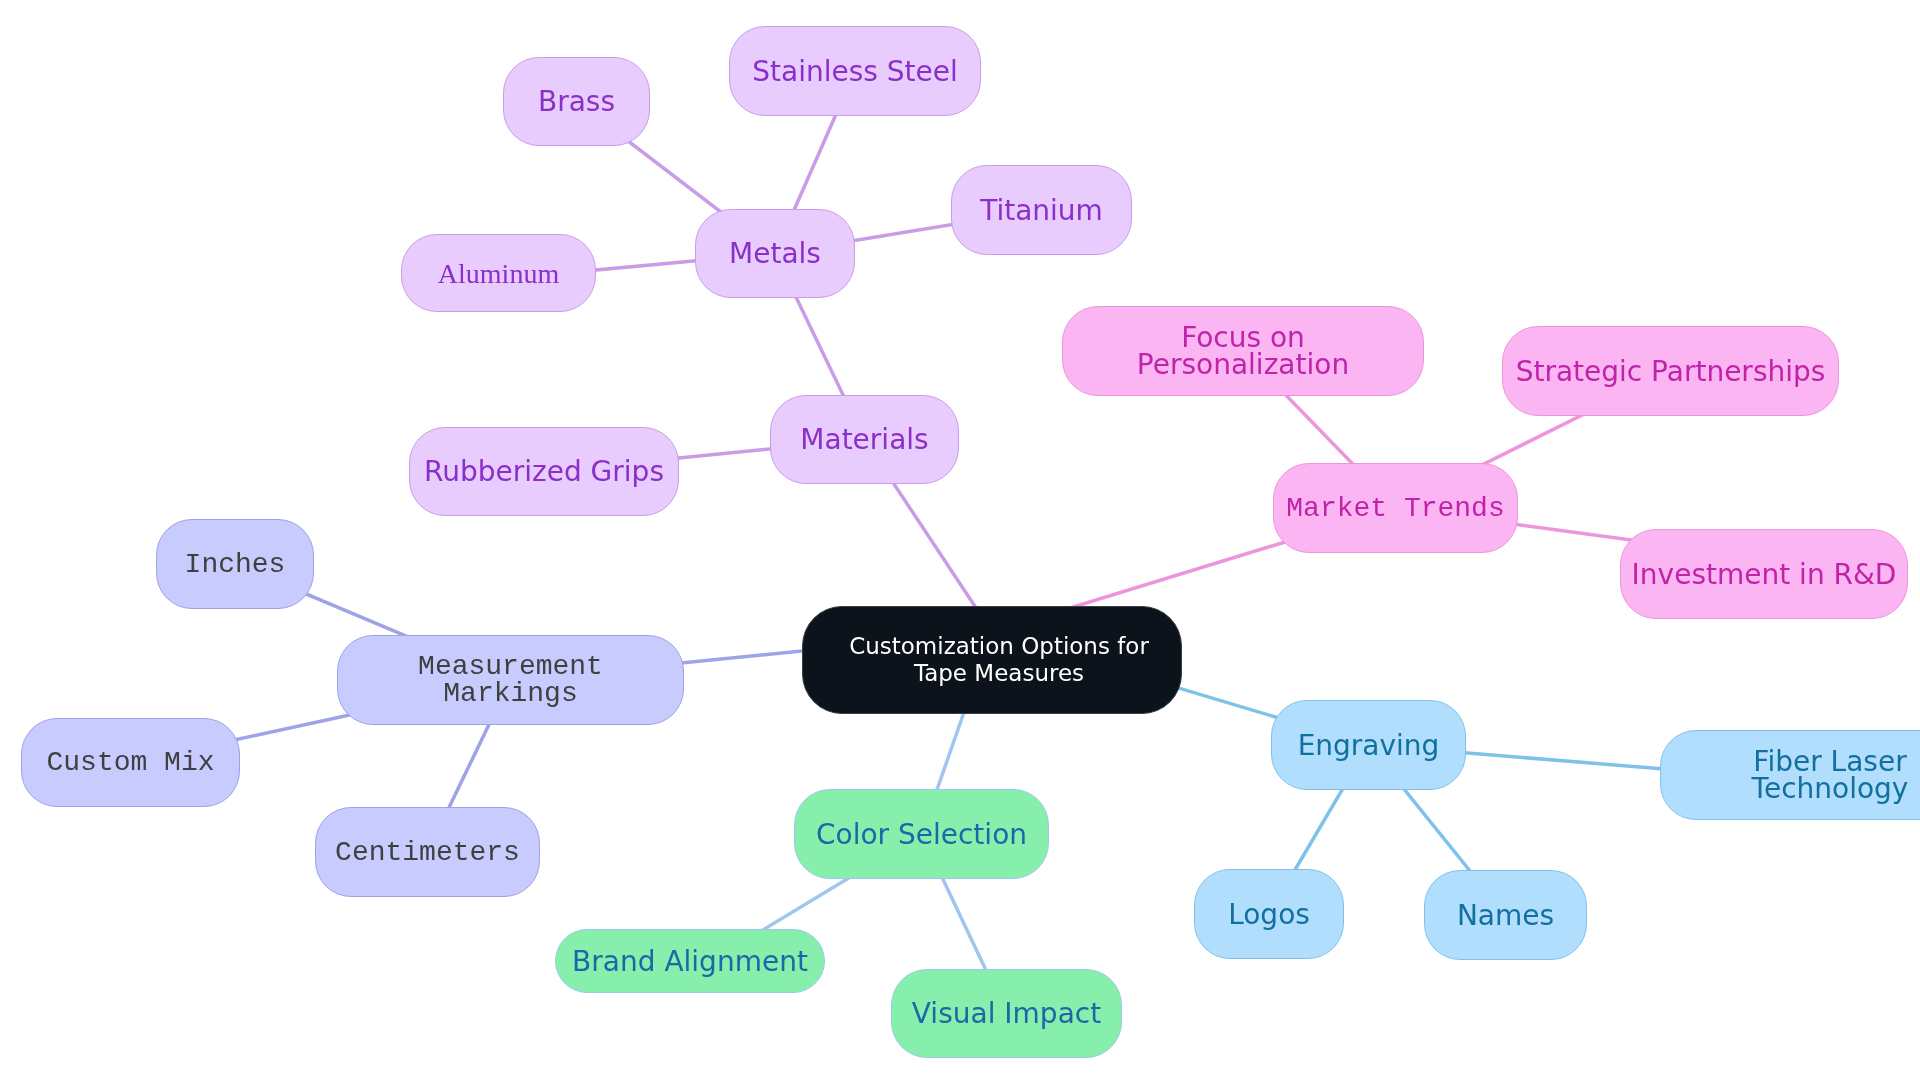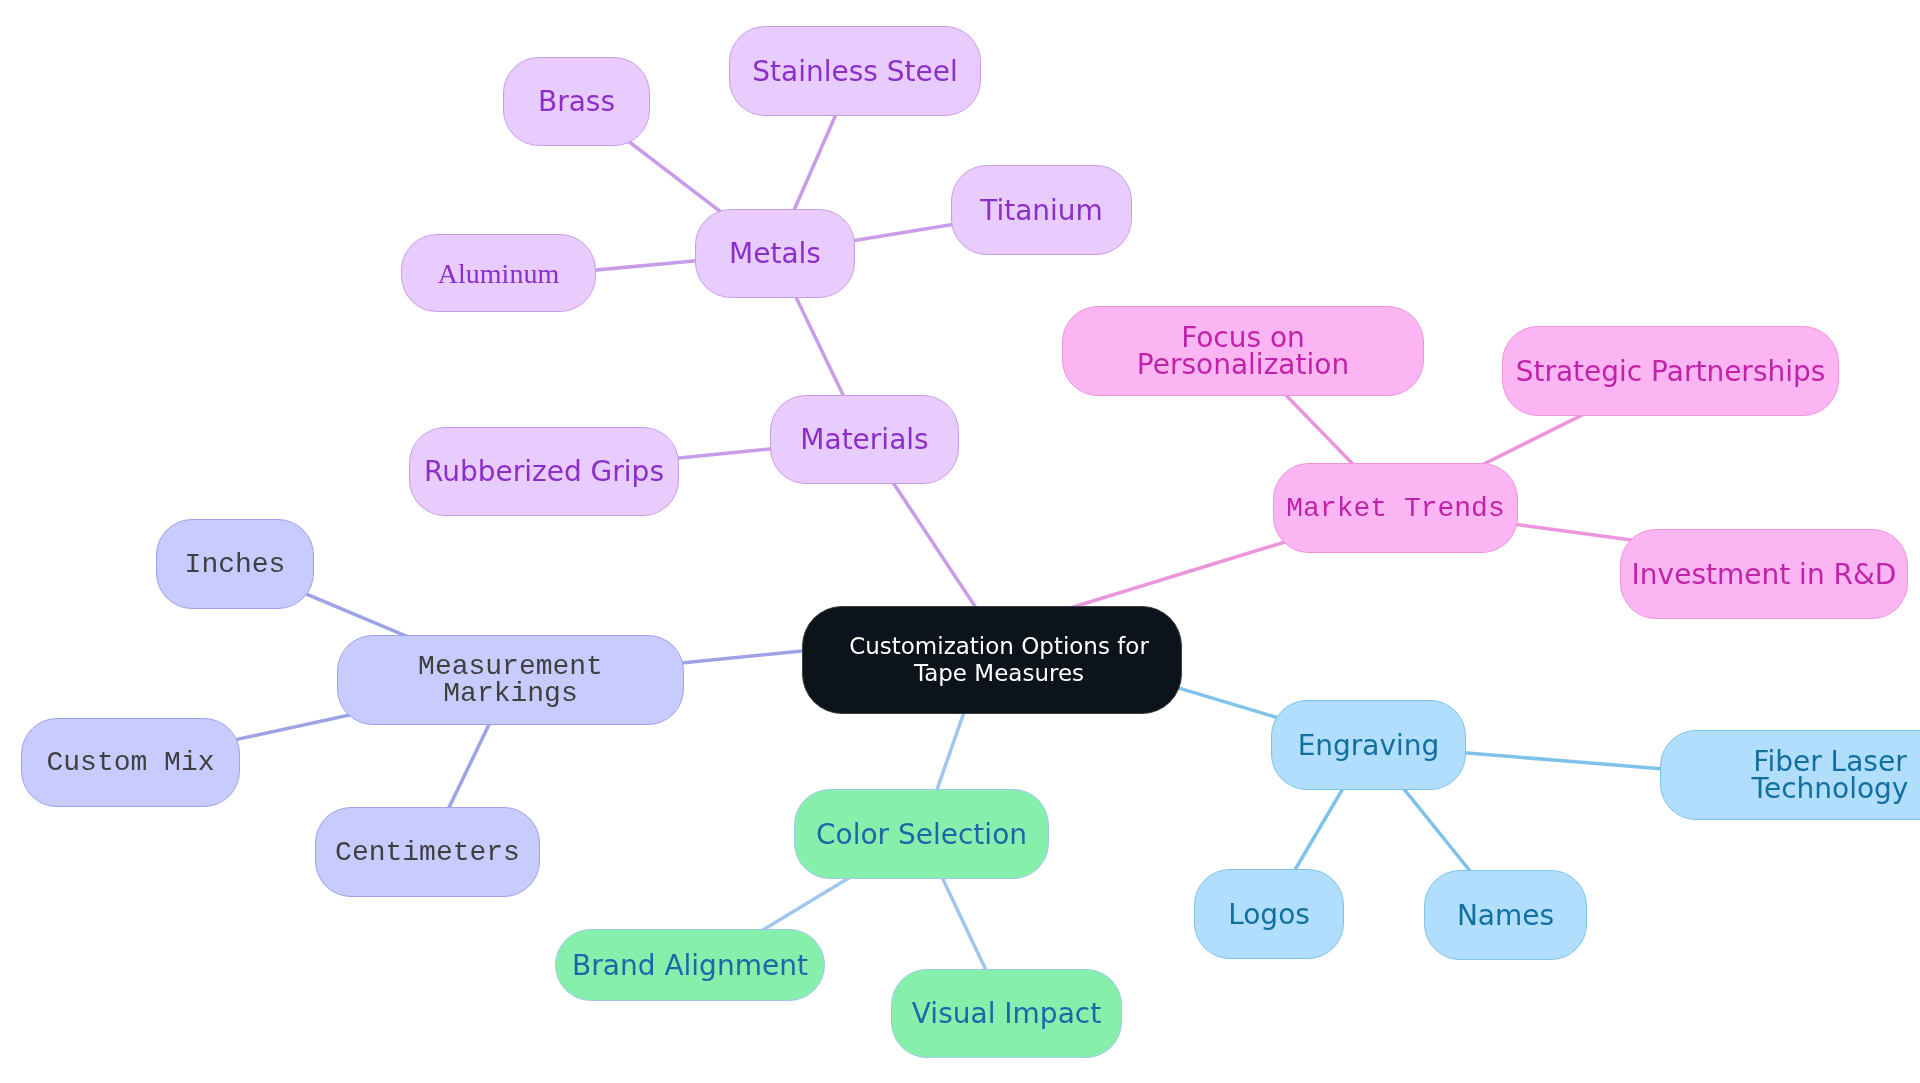--- a/index.html
+++ b/index.html
@@ -89,21 +89,21 @@
 <div class="node c-indigo" id="n-custommix" style="left:21px;top:718px;width:219px;height:89px;">
     <span>Custom Mix</span>
   </div>
 <div class="node c-indigo" id="n-cm" style="left:315px;top:807px;width:225px;height:90px;">
     <span>Centimeters</span>
   </div>
 
 <div class="node c-lightblue" id="n-colorsel" style="left:794px;top:789px;width:255px;height:90px;">
     <span>Color Selection</span>
   </div>
-<div class="node c-lightblue" id="n-brand" style="left:555px;top:929px;width:270px;height:72px;">
+<div class="node c-lightblue" id="n-brand" style="left:555px;top:929px;width:270px;height:64px;">
     <span>Brand Alignment</span>
   </div>
 <div class="node c-lightblue" id="n-visual" style="left:891px;top:969px;width:231px;height:89px;">
     <span>Visual Impact</span>
   </div>
 
 <div class="node c-sky" id="n-engraving" style="left:1271px;top:700px;width:195px;height:90px;">
     <span>Engraving</span>
   </div>
 <div class="node c-sky" id="n-fiber" style="left:1660px;top:730px;width:340px;height:90px;">

